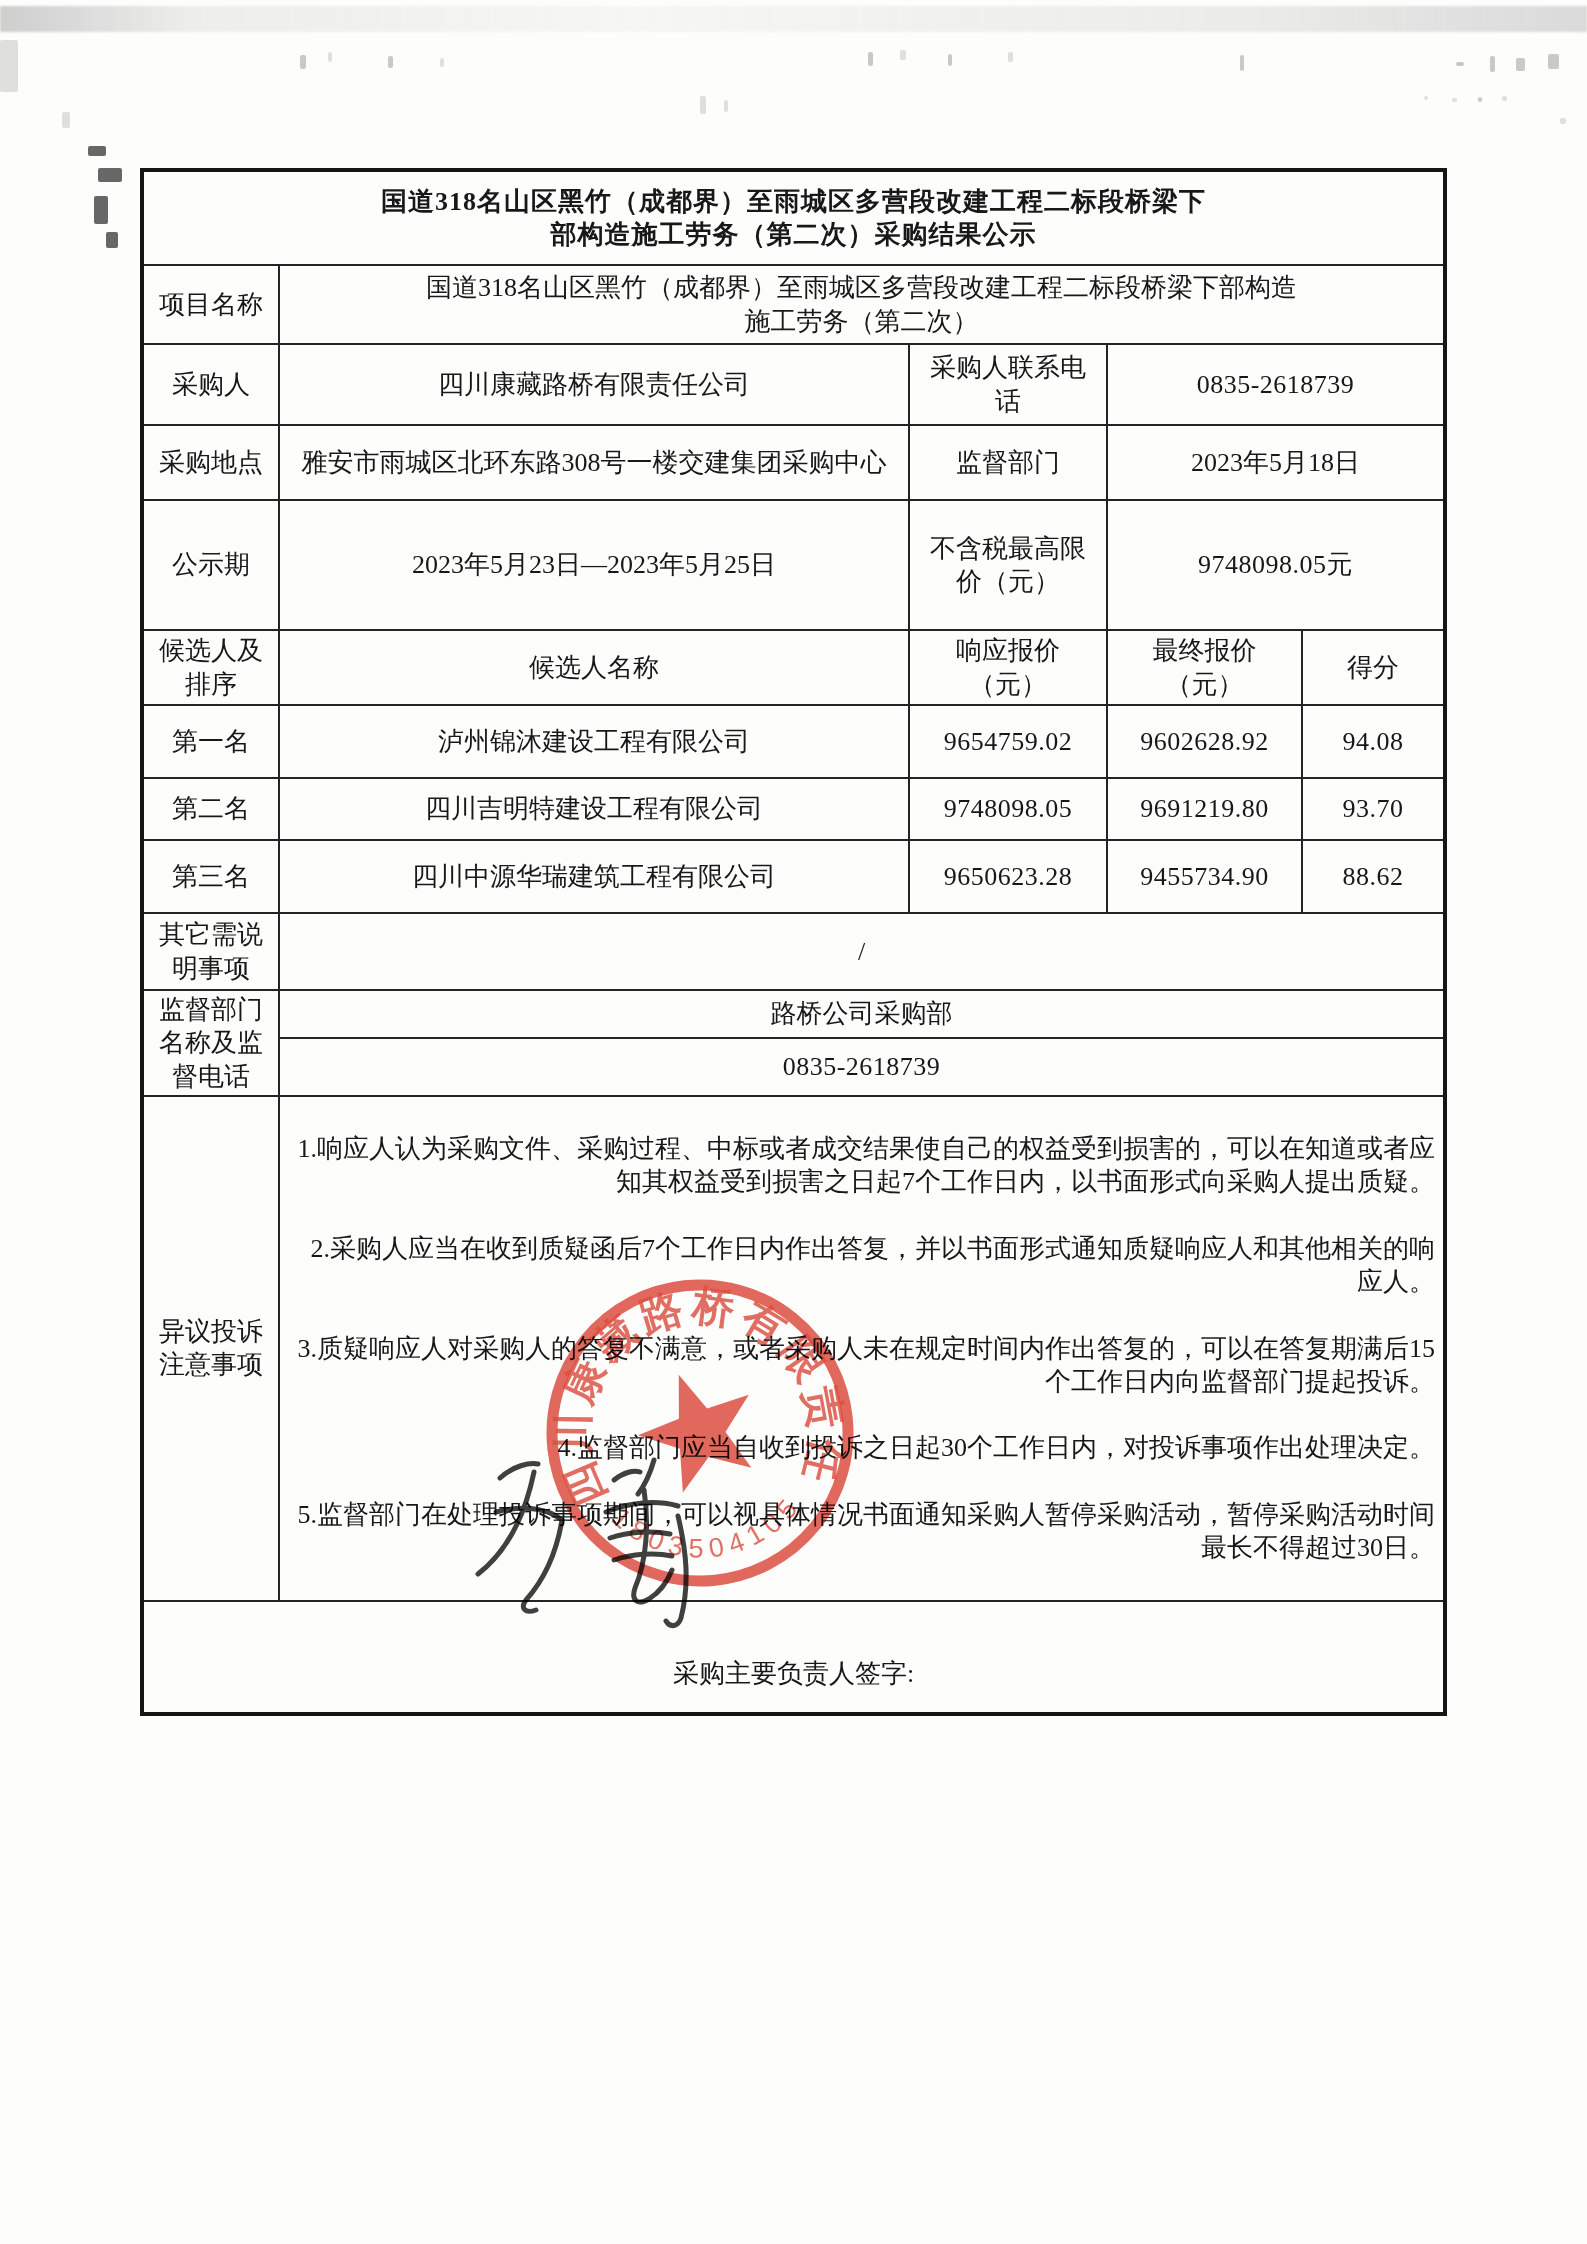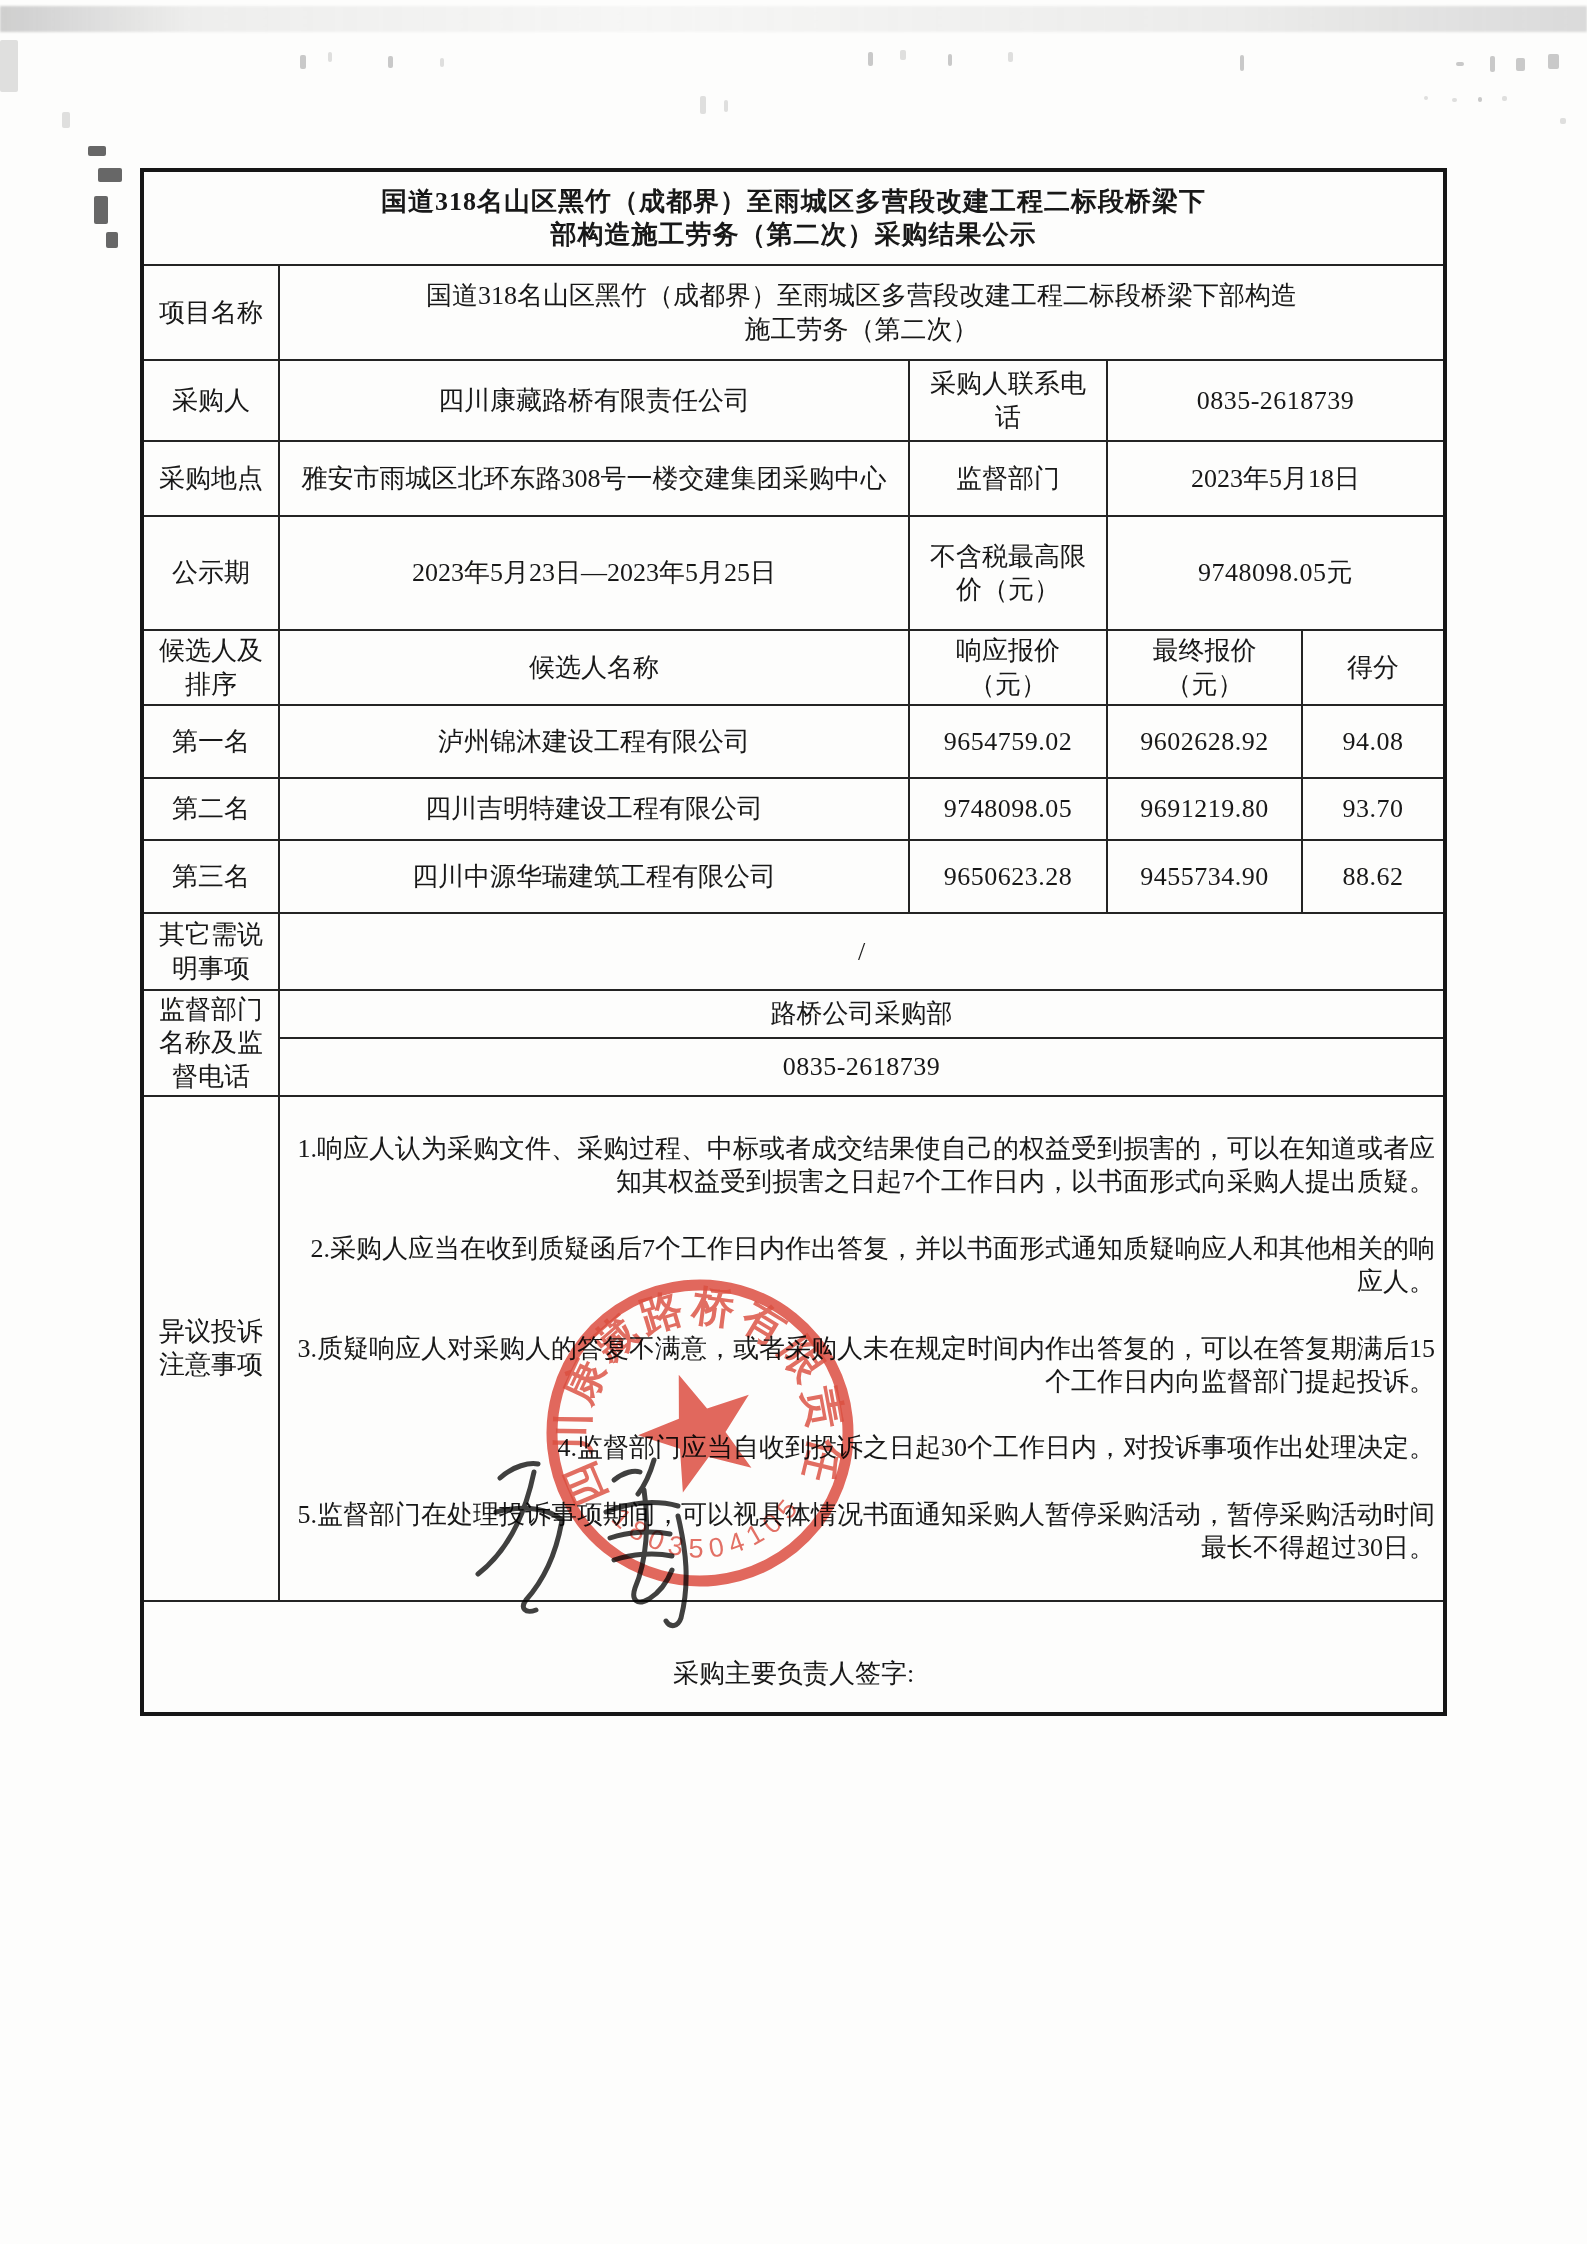--- a/index.html
+++ b/index.html
@@ -106,39 +106,39 @@
           <col style="width:630px">
           <col style="width:198px">
           <col style="width:195px">
           <col style="width:143px">
       </colgroup>
       <tbody>
           <tr style="height:95px">
         <td colspan="5" class="title-cell">国道318名山区黑竹（成都界）至雨城区多营段改建工程二标段桥梁下
 部构造施工劳务（第二次）采购结果公示</td>
       </tr>
-      <tr style="height:95px">
+      <tr style="height:79px">
         <td class="label">项目名称</td>
         <td colspan="4">国道318名山区黑竹（成都界）至雨城区多营段改建工程二标段桥梁下部构造
 施工劳务（第二次）</td>
       </tr>
       <tr style="height:81px">
         <td class="label">采购人</td>
         <td>四川康藏路桥有限责任公司</td>
         <td>采购人联系电
 话</td>
         <td colspan="2" class="num">0835-2618739</td>
       </tr>
       <tr style="height:75px">
         <td class="label">采购地点</td>
         <td class="left">雅安市雨城区北环东路308号一楼交建集团采购中心</td>
         <td>监督部门</td>
         <td colspan="2">2023年5月18日</td>
       </tr>
-      <tr style="height:114px">
+      <tr style="height:130px">
         <td class="label">公示期</td>
         <td>2023年5月23日—2023年5月25日</td>
         <td>不含税最高限
 价（元）</td>
         <td colspan="2" class="num">9748098.05元</td>
       </tr>
       <tr style="height:75px">
         <td>候选人及
 排序</td>
         <td>候选人名称</td>

